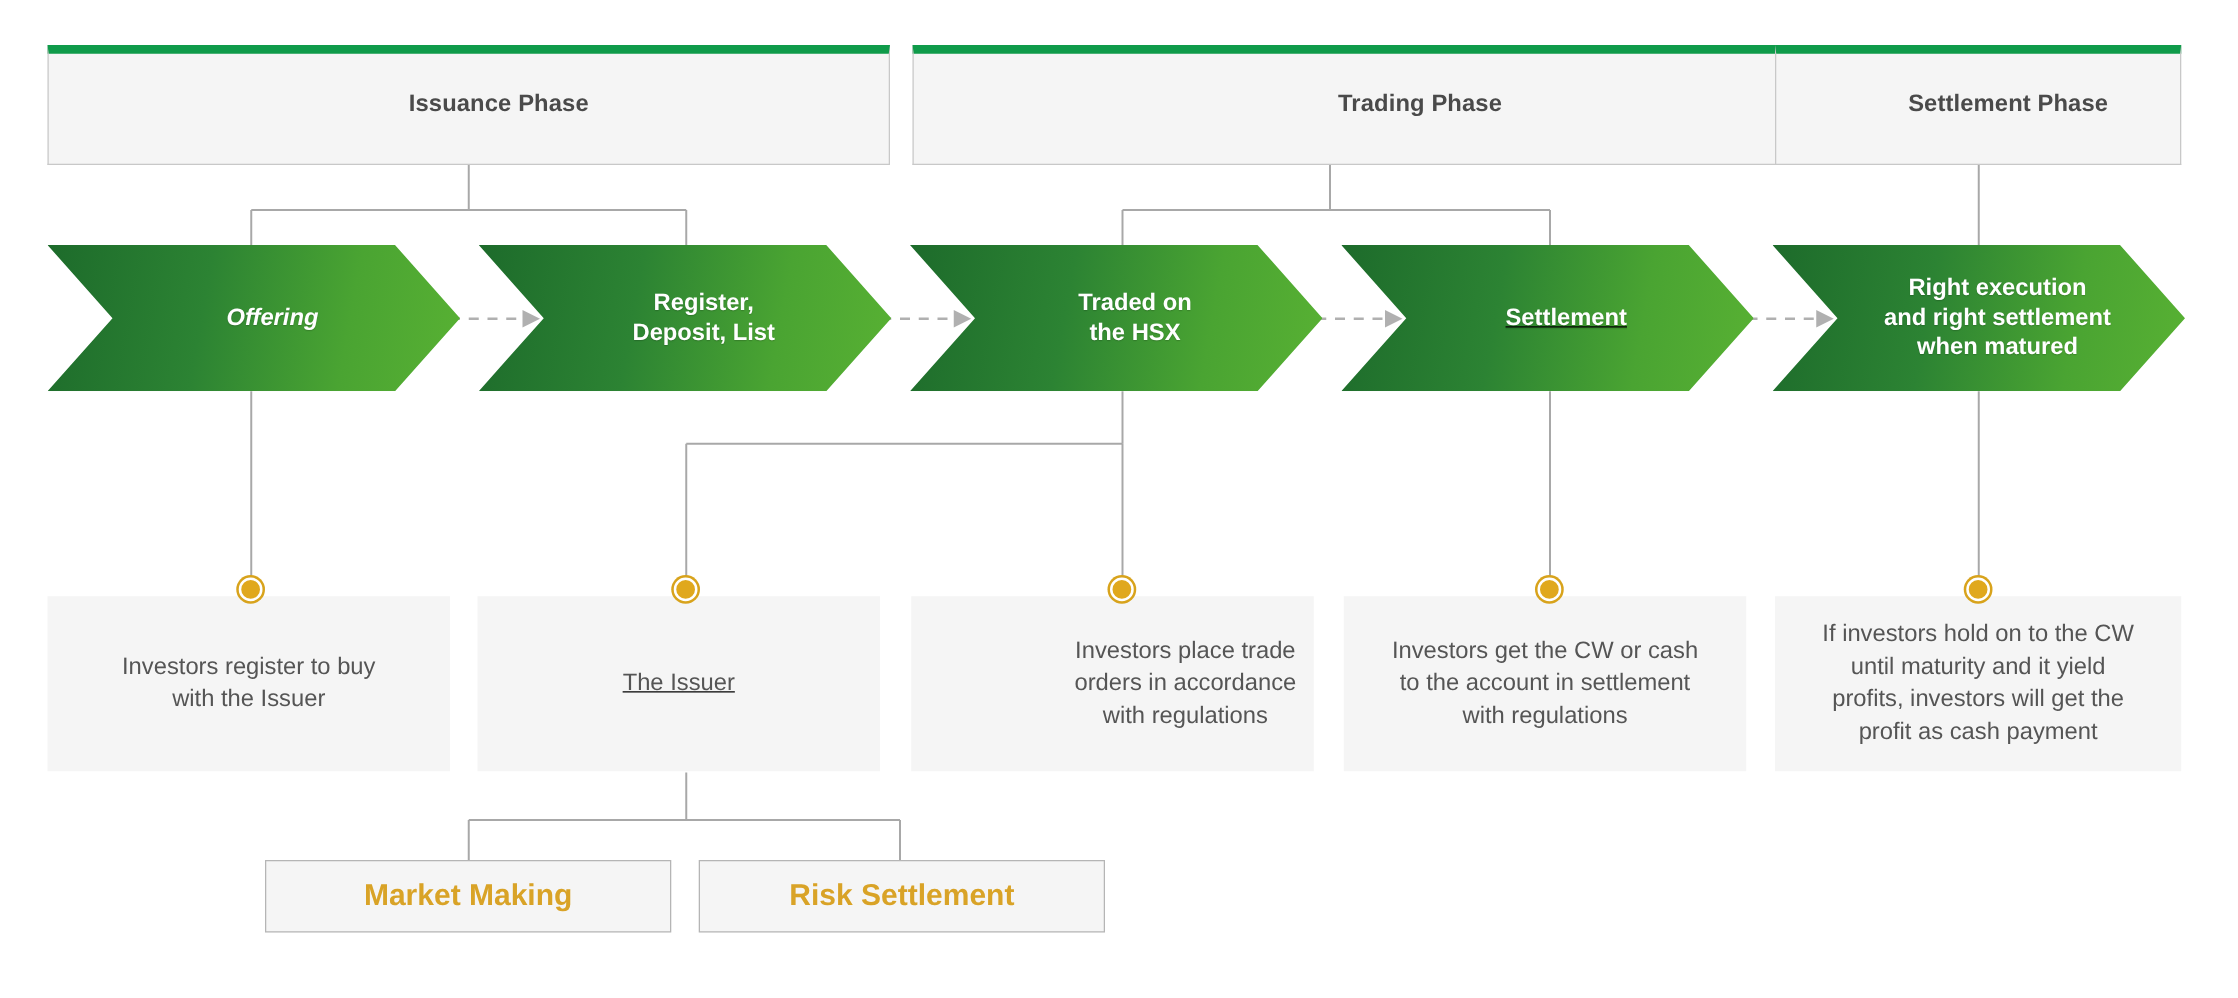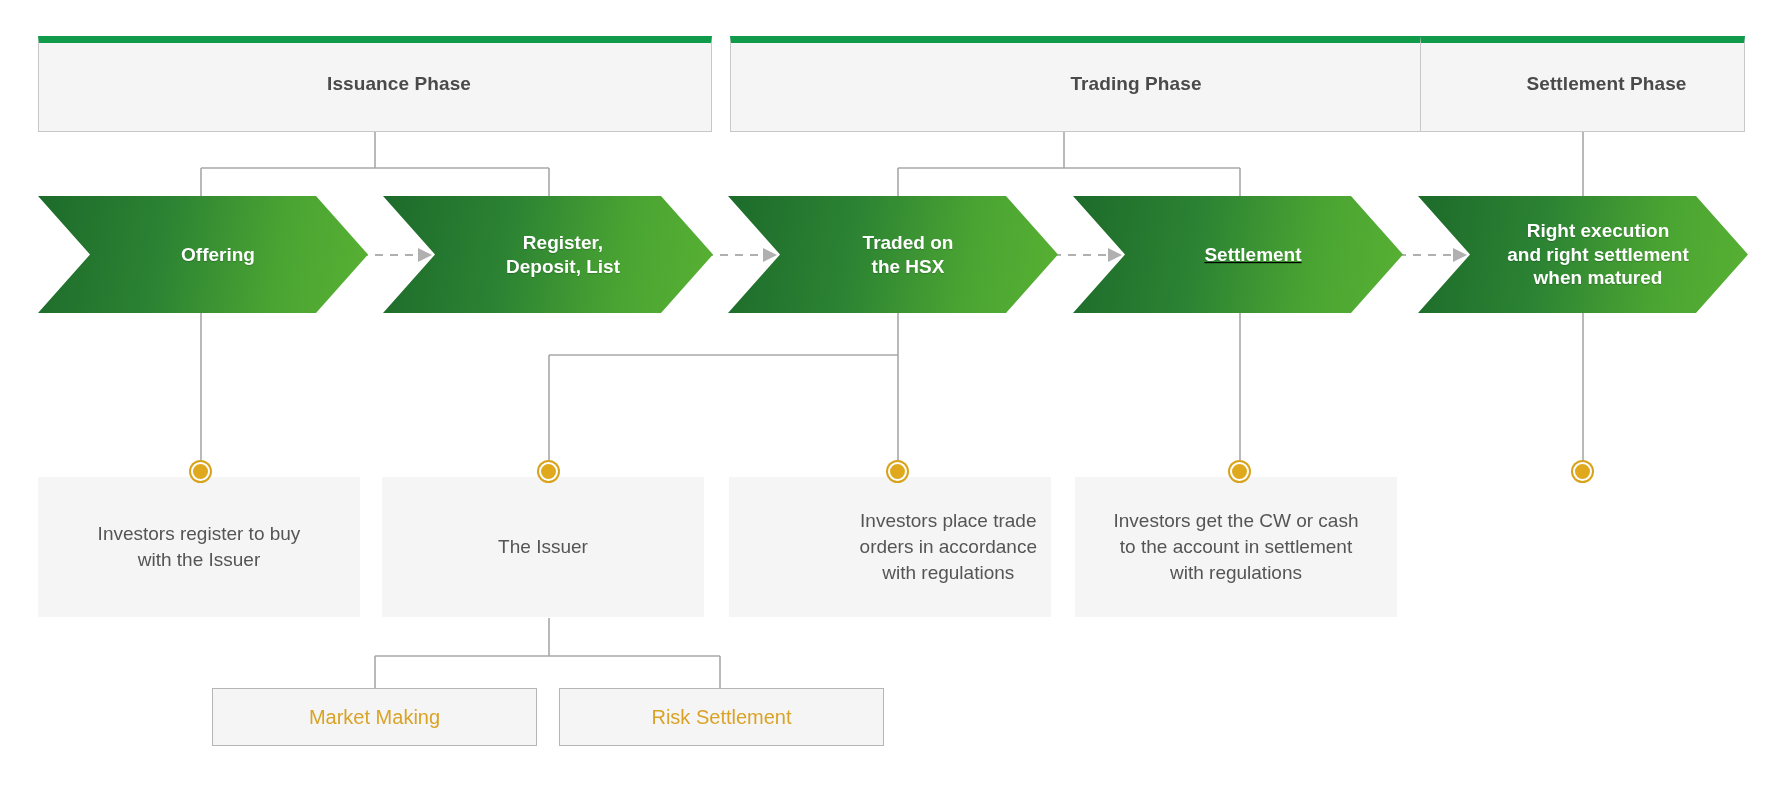--- a/index.html
+++ b/index.html
@@ -105,22 +105,22 @@
   .sub-box {
     position: absolute;
     background: #f5f5f5;
     border: 1px solid #b5b5b5;
     display: flex;
     align-items: center;
     justify-content: center;
     z-index: 3;
   }
   .sub-label {
-    font-size: 20px;
-    font-weight: normal;
+    font-size: 24px;
+    font-weight: bold;
     color: #d9a327;
     text-align: right;
   }
 </style>
 </head>
 <body>
 
 <div id="stage">
 
   <svg id="connectors" viewBox="0 0 1790 798" width="1790" height="798">
@@ -174,21 +174,21 @@
   </div>
 
   <div class="phase-box" style="left:730px; top:36px; width:764px; height:96px;">
     <span class="phase-label">Trading Phase</span>
   </div>
 
   <div class="phase-box" style="left:1420px; top:36px; width:325px; height:96px;align-items:center;">
     <span class="phase-label">Settlement Phase</span>
   </div>
 
-  <div class="chevron" style="left:38px; width:330px;">
+  <div class="chevron" style="left:38px; width:330px;font-style:italic;">
     <span class="chevron-label">Offering</span>
   </div>
 
   <div class="chevron" style="left:383px; width:330px;">
     <span class="chevron-label">Register,
 Deposit, List</span>
   </div>
 
   <div class="chevron" style="left:728px; width:330px;">
     <span class="chevron-label">Traded on
@@ -209,36 +209,42 @@
   <div class="node-dot" style="left:539px; top:462px;"></div>
   <div class="node-dot" style="left:888px; top:462px;"></div>
   <div class="node-dot" style="left:1230px; top:462px;"></div>
   <div class="node-dot" style="left:1573px; top:462px;"></div>
 
   <div class="desc-card" style="left:38px; top:477px; width:322px; height:140px;">
     <span class="desc-text">Investors register to buy
 with the Issuer</span>
   </div>
 
-  <div class="desc-card" style="left:382px; top:477px; width:322px; height:140px;">
+  <div class="desc-card" style="left:382px; top:477px; width:322px; height:140px;text-decoration:underline;">
     <span class="desc-text">The Issuer</span>
   </div>
 
   <div class="desc-card" style="left:729px; top:477px; width:322px; height:140px;justify-content:flex-end;">
     <span class="desc-text">Investors place trade
 orders in accordance
 with regulations</span>
   </div>
 
   <div class="desc-card" style="left:1075px; top:477px; width:322px; height:140px;">
     <span class="desc-text">Investors get the CW or cash
 to the account in settlement
 with regulations</span>
   </div>
 
+  <div class="desc-card" style="left:1420px; top:477px; width:325px; height:140px;">
+    <span class="desc-text">If investors hold on to the CW
+until maturity and it yield
+profits, investors will get the
+profit as cash payment</span>
+  </div>
 
   <div class="sub-box" style="left:212px; top:688px; width:325px; height:58px;">
     <span class="sub-label">Market Making</span>
   </div>
 
   <div class="sub-box" style="left:559px; top:688px; width:325px; height:58px;">
     <span class="sub-label">Risk Settlement</span>
   </div>
 
 </div>

